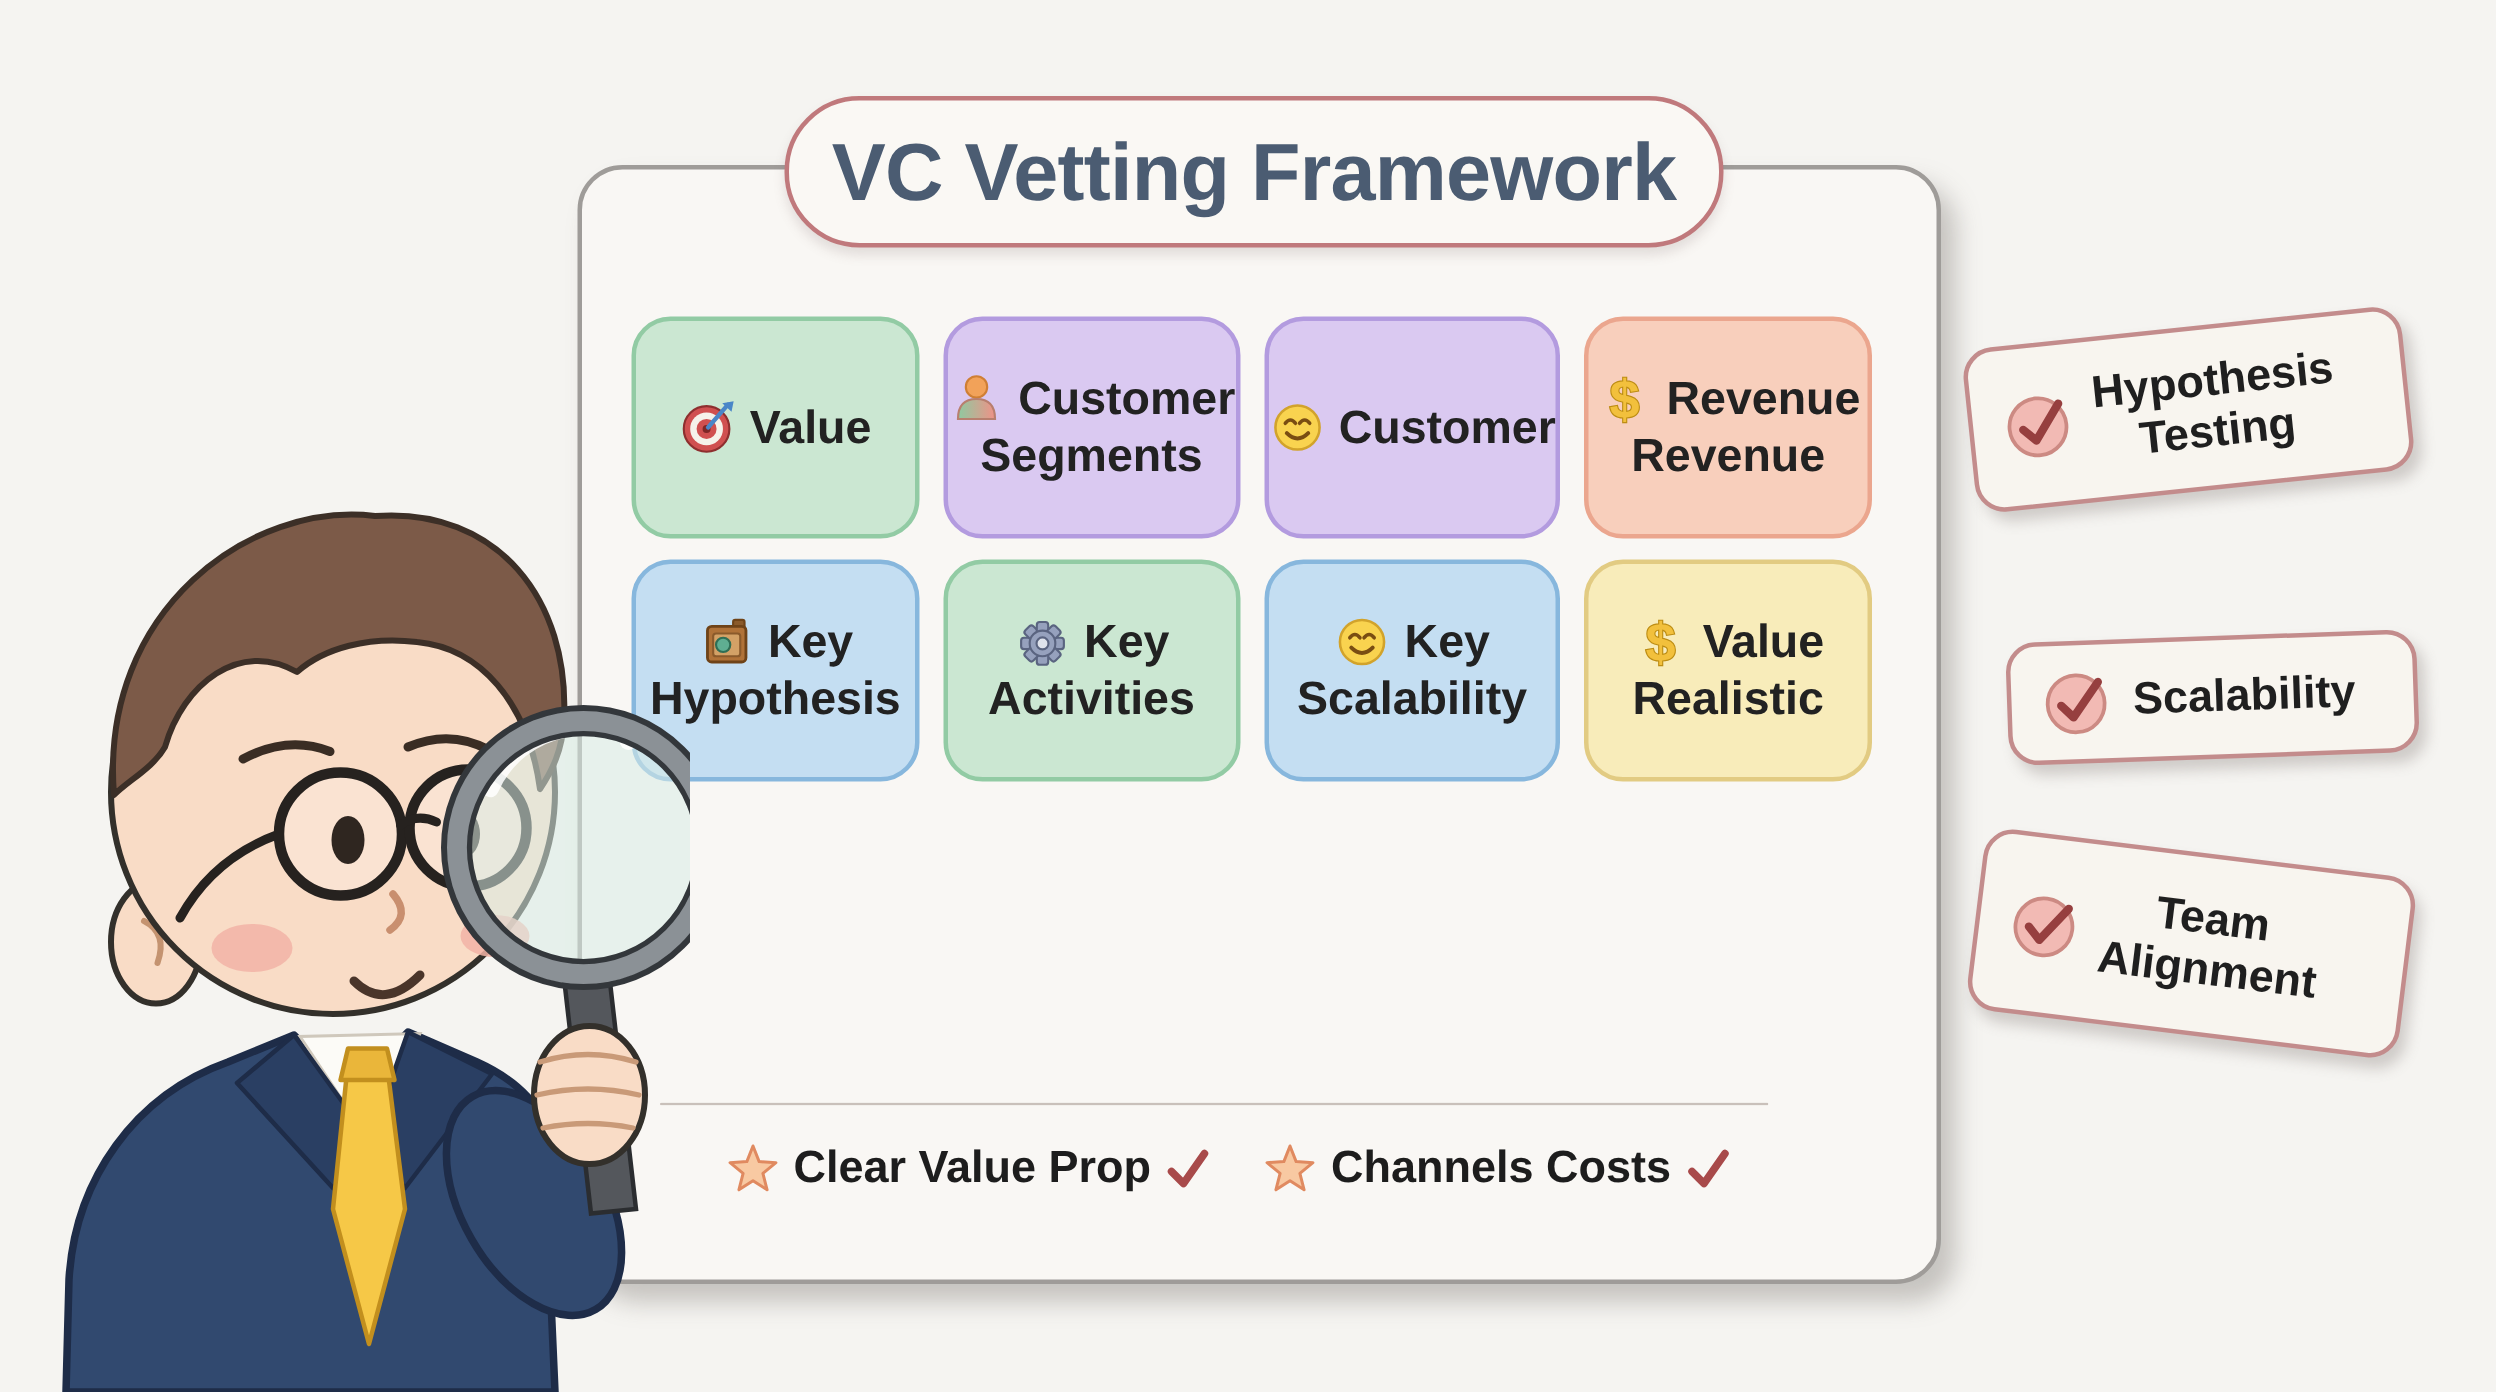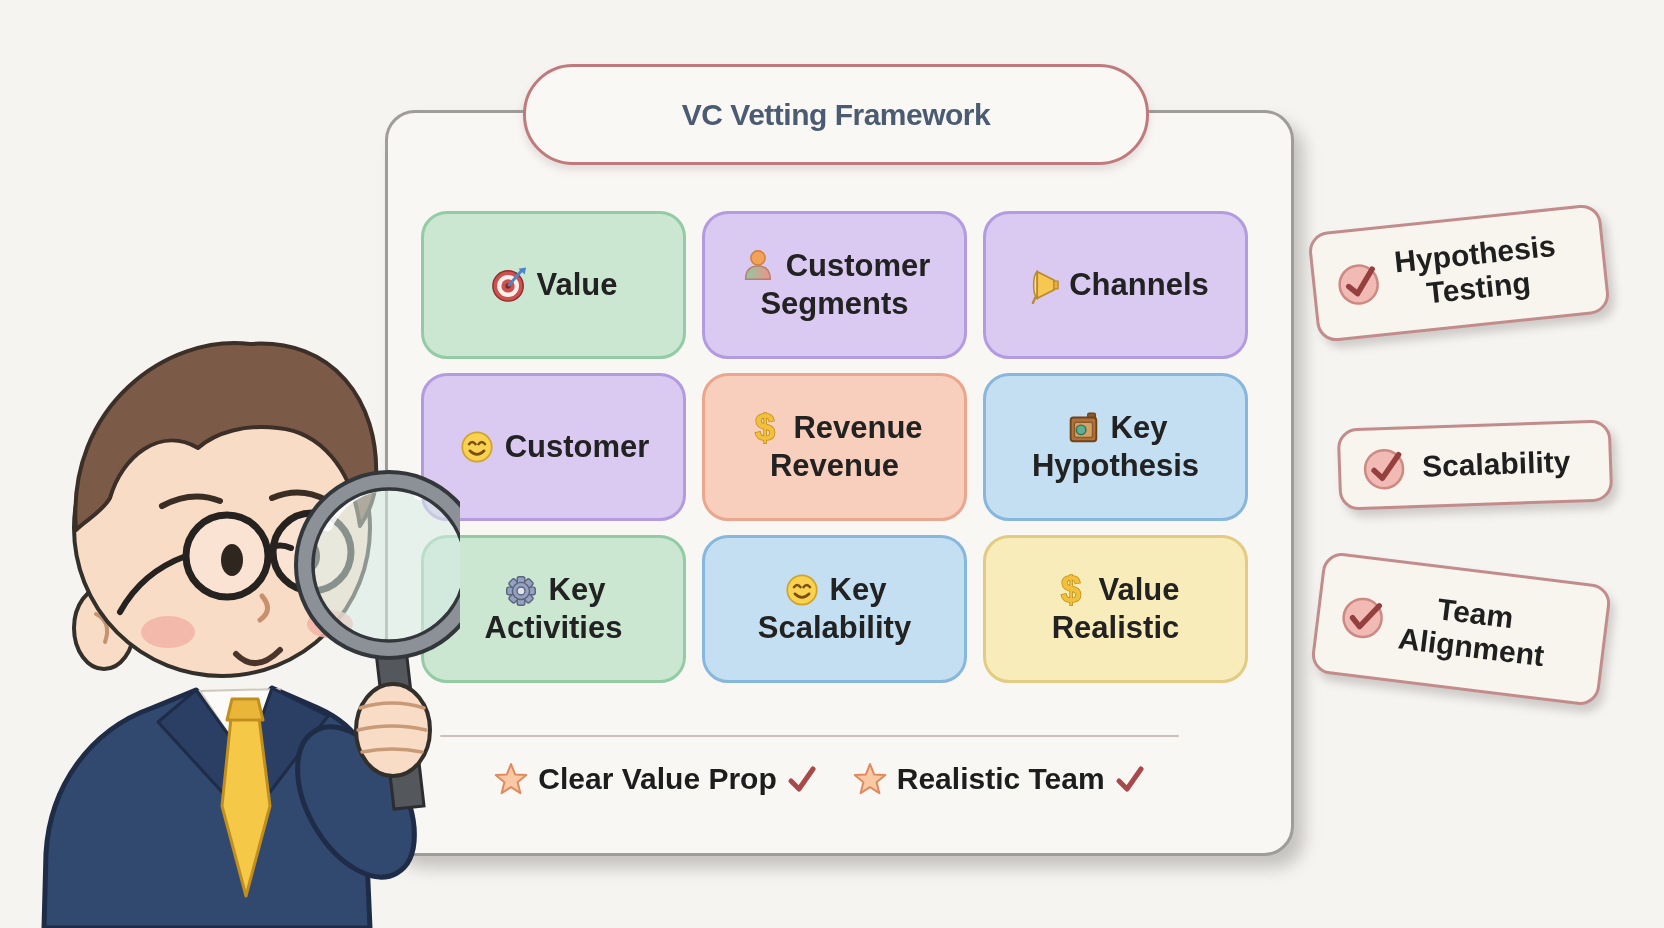--- a/index.html
+++ b/index.html
@@ -7,25 +7,25 @@
   .stage{position:relative;width:1664px;height:928px;background:#f5f4f1;overflow:hidden;}
 
   
   .board{position:absolute;left:385px;top:110px;width:903px;height:740px;
          background:#f9f7f4;border:3px solid #9f9c99;border-radius:30px;
          box-shadow:10px 12px 16px rgba(120,115,110,0.38);}
   .title-pill{position:absolute;left:523px;top:64px;width:620px;height:95px;
          background:#faf8f4;border:3px solid #c0797c;border-radius:50px;
          display:flex;align-items:center;justify-content:center;z-index:4;
          box-shadow:0 5px 8px rgba(120,100,100,0.18);}
-  .title-pill h1{margin:0;font-size:30px;font-weight:bold;color:#4b5c72;letter-spacing:-0.5px;}
+  .title-pill h1{margin:0;font-size:54px;font-weight:bold;color:#4b5c72;letter-spacing:-0.5px;}
 
   
   .grid{position:absolute;left:33px;top:98px;width:827px;
-        display:grid;grid-template-columns:repeat(3,1fr);grid-auto-rows:148px;gap:14px 16px;}
+        display:grid;grid-template-columns:repeat(4,1fr);grid-auto-rows:148px;gap:14px 16px;}
   .cell{border-radius:26px;border:3px solid;display:flex;flex-direction:column;
         align-items:center;justify-content:center;color:#222;font-weight:bold;
         font-size:31px;line-height:1.24;text-align:center;}
   .cell .line1{display:flex;align-items:center;gap:9px;}
   .cell .l2:empty{display:none;}
   .c-green {background:#cbe7d2;border-color:#92cba4;}
   .c-purple{background:#dac9f1;border-color:#b39bdf;}
   .c-salmon{background:#f8cfbc;border-color:#eba68e;}
   .c-blue  {background:#c4def2;border-color:#87b7dd;}
   .c-yellow{background:#f8ecba;border-color:#e2cb82;}
@@ -84,32 +84,20 @@
               </linearGradient>
             </defs>
             <circle cx="20" cy="11.5" r="7.5" fill="#f2a259" stroke="#cf7f35" stroke-width="1.5"></circle>
             <path d="M7 34 C7 23 13 20 20 20 C27 20 33 23 33 34 Z" fill="url(#grad-person)" stroke="#b87f6e" stroke-width="1.5"></path>
           </svg>
           <span>Customer</span>
         </span>
         <span class="l2">Segments</span>
       </div>
 
-      <div class="cell c-purple">
-        <span class="line1">
-          <svg class="inline-icon" width="38" height="38" viewBox="0 0 40 40">
-            <path d="M16 6 C11 10 11 30 16 34 Z" fill="#f8e0a0" stroke="#bb892c" stroke-width="1.6"></path>
-            <path d="M34 15 L16 6 L16 34 L34 25 Z" fill="#f6c851" stroke="#bb892c" stroke-width="1.8"></path>
-            <rect x="33.5" y="16" width="4.5" height="8" fill="#e3b23e" stroke="#bb892c" stroke-width="1.4"></rect>
-            <line x1="14" y1="33" x2="11.5" y2="39" stroke="#bb892c" stroke-width="2.4" stroke-linecap="round"></line>
-          </svg>
-          <span>Channels</span>
-        </span>
-
-      </div>
 
       <div class="cell c-purple">
         <span class="line1">
           <svg class="inline-icon" width="38" height="38" viewBox="0 0 40 40">
             <circle cx="20" cy="20" r="15.5" fill="#f9d34f" stroke="#d2a32b" stroke-width="1.8"></circle>
             <path d="M11.5 17 q3.5 -4.5 7 0" stroke="#7a4d12" stroke-width="2.6" fill="none" stroke-linecap="round"></path>
             <path d="M21.5 17 q3.5 -4.5 7 0" stroke="#7a4d12" stroke-width="2.6" fill="none" stroke-linecap="round"></path>
             <path d="M12.5 24 q7.5 7.5 15 0" stroke="#7a4d12" stroke-width="2.8" fill="none" stroke-linecap="round"></path>
           </svg>
           <span>Customer</span>
@@ -191,21 +179,21 @@
         </svg>
         <span>Clear Value Prop</span>
         <svg width="30" height="28" viewBox="0 0 30 28">
           <polyline points="4,16 12,24 26,4" fill="none" stroke="#a84a4a" stroke-width="5" stroke-linecap="round" stroke-linejoin="round"></polyline>
         </svg>
       </span>
       <span class="check-item">
         <svg width="34" height="34" viewBox="0 0 34 34">
           <path d="M17 2 L21.1 12.4 L32.3 13.1 L23.6 20.3 L26.4 31.2 L17 25.1 L7.6 31.2 L10.4 20.3 L1.7 13.1 L12.9 12.4 Z" fill="#f8c9a2" stroke="#e08a60" stroke-width="2" stroke-linejoin="round"></path>
         </svg>
-        <span>Realistic Team</span>
+        <span>Channels Costs</span>
         <svg width="30" height="28" viewBox="0 0 30 28">
           <polyline points="4,16 12,24 26,4" fill="none" stroke="#a84a4a" stroke-width="5" stroke-linecap="round" stroke-linejoin="round"></polyline>
         </svg>
       </span>
     </div>
   </div>
 
   <div class="title-pill">
     <h1>VC Vetting Framework</h1>
   </div>

